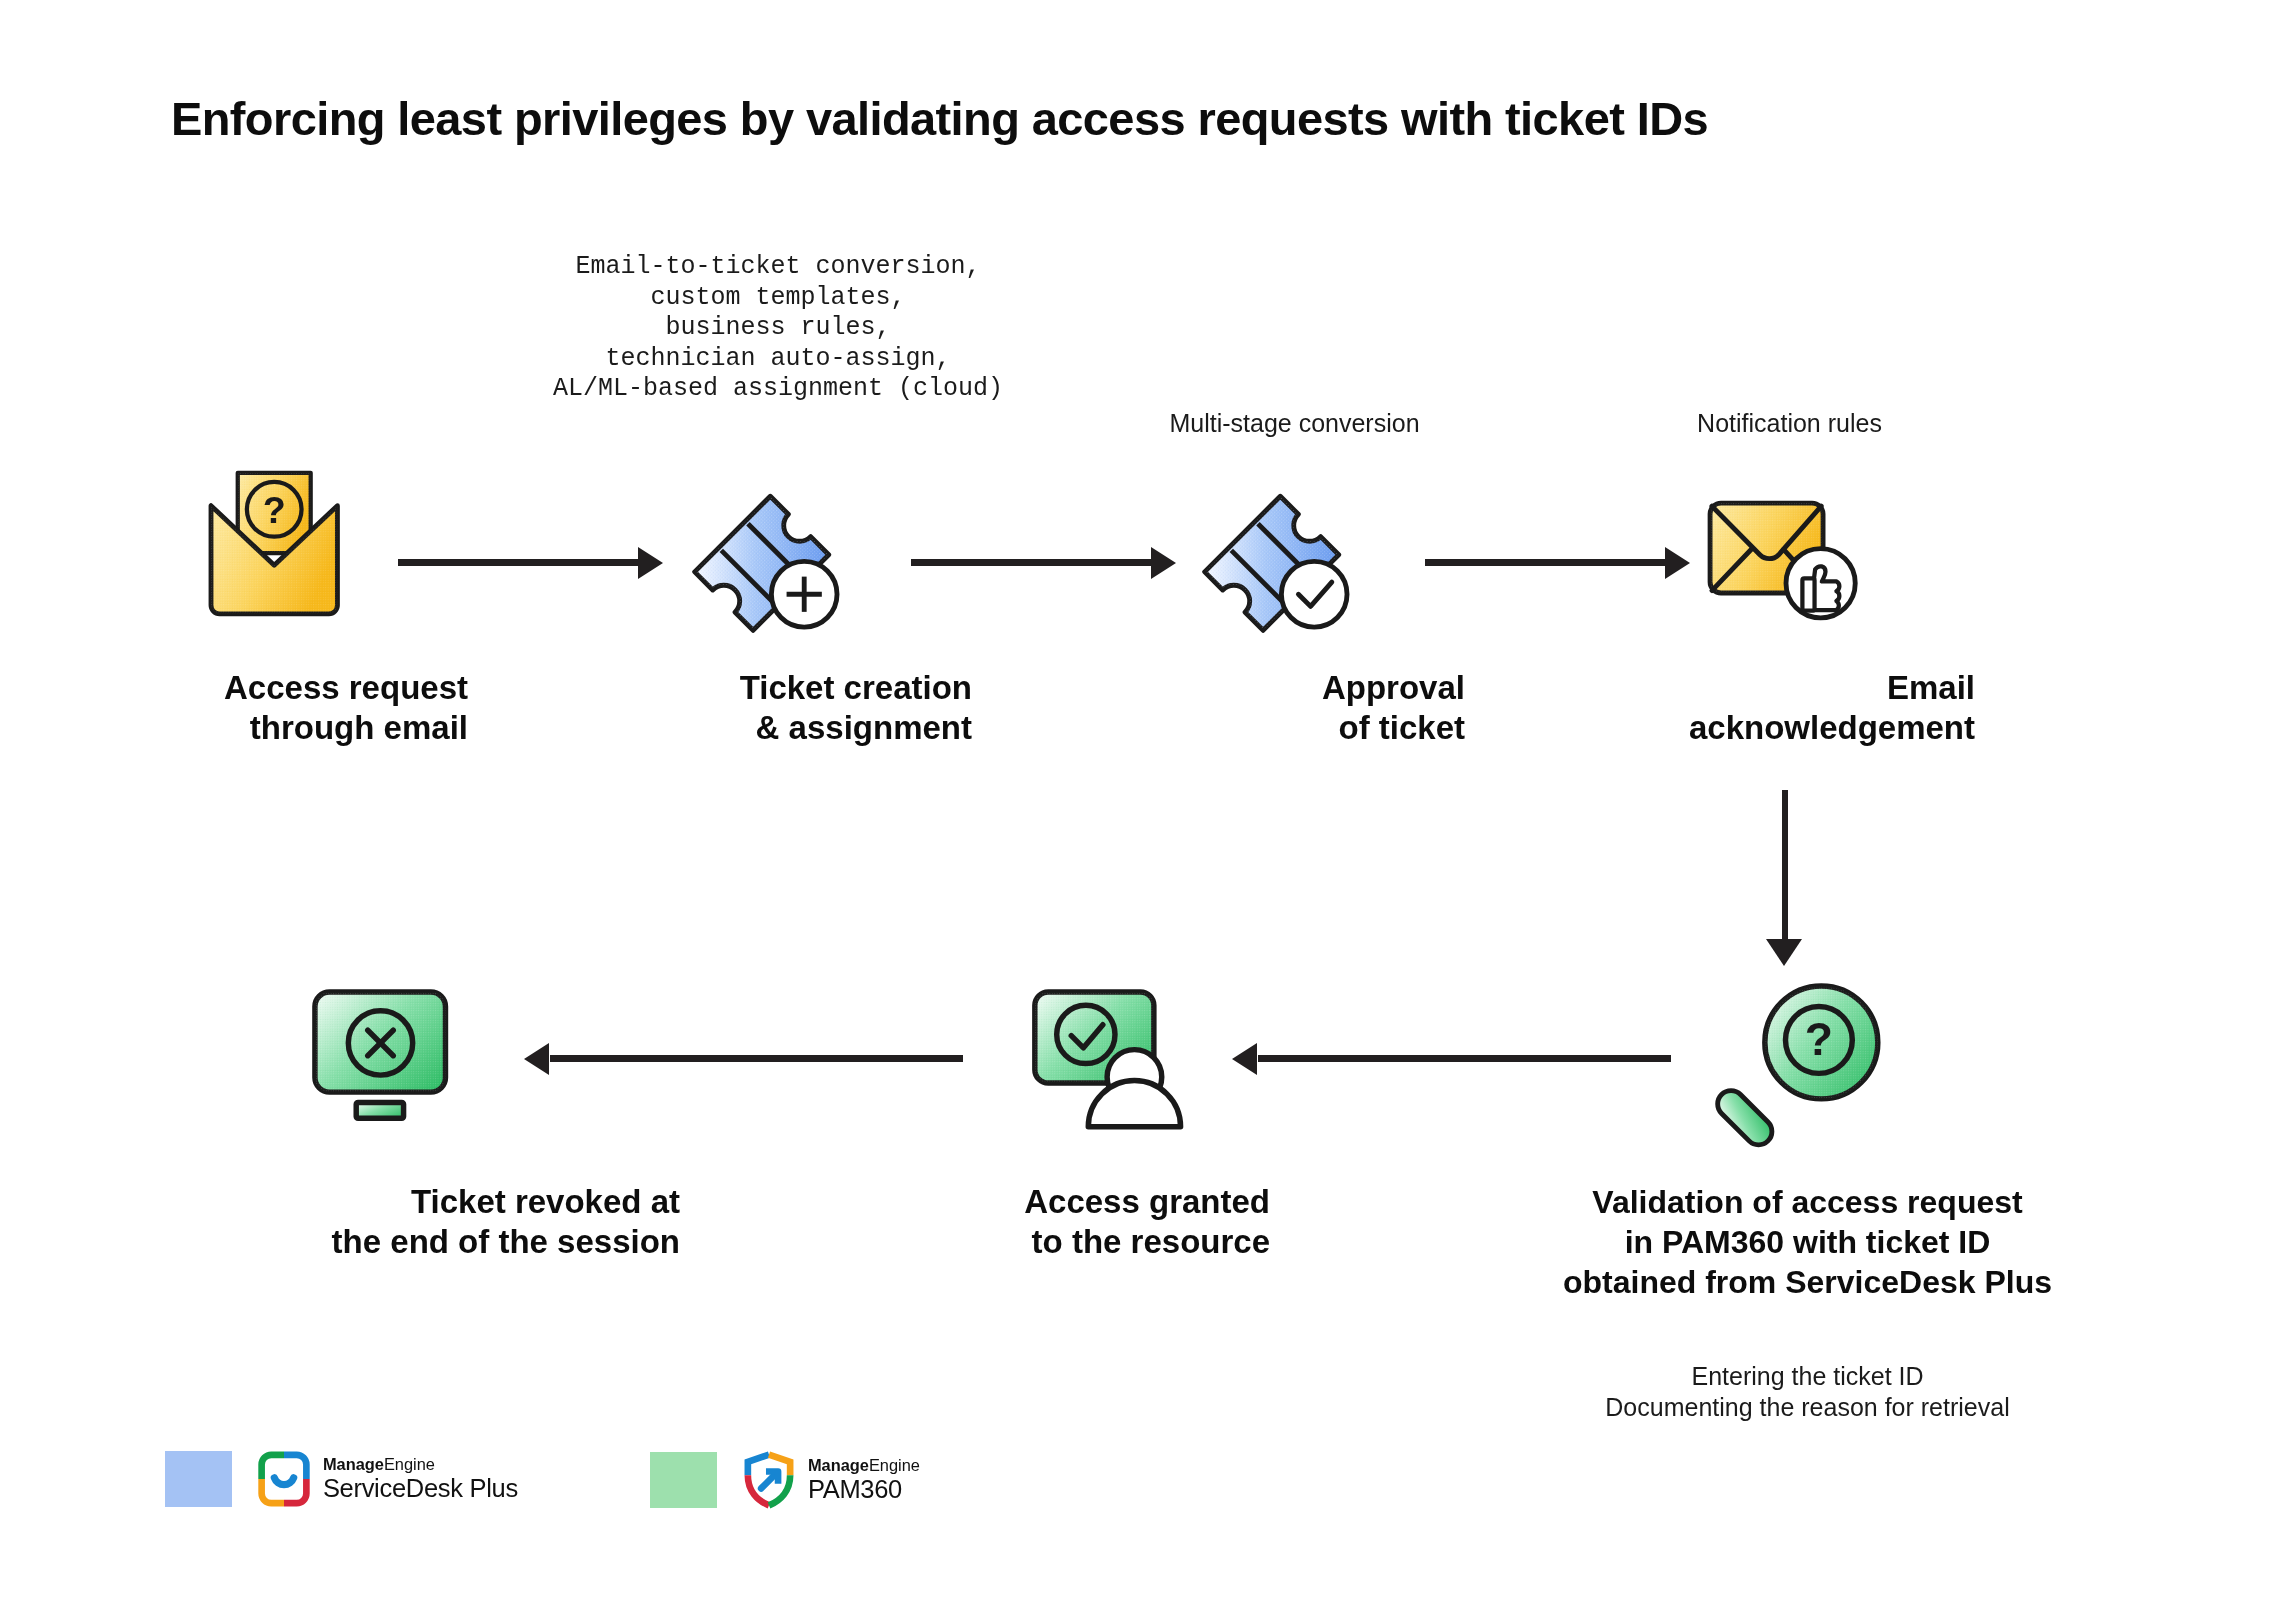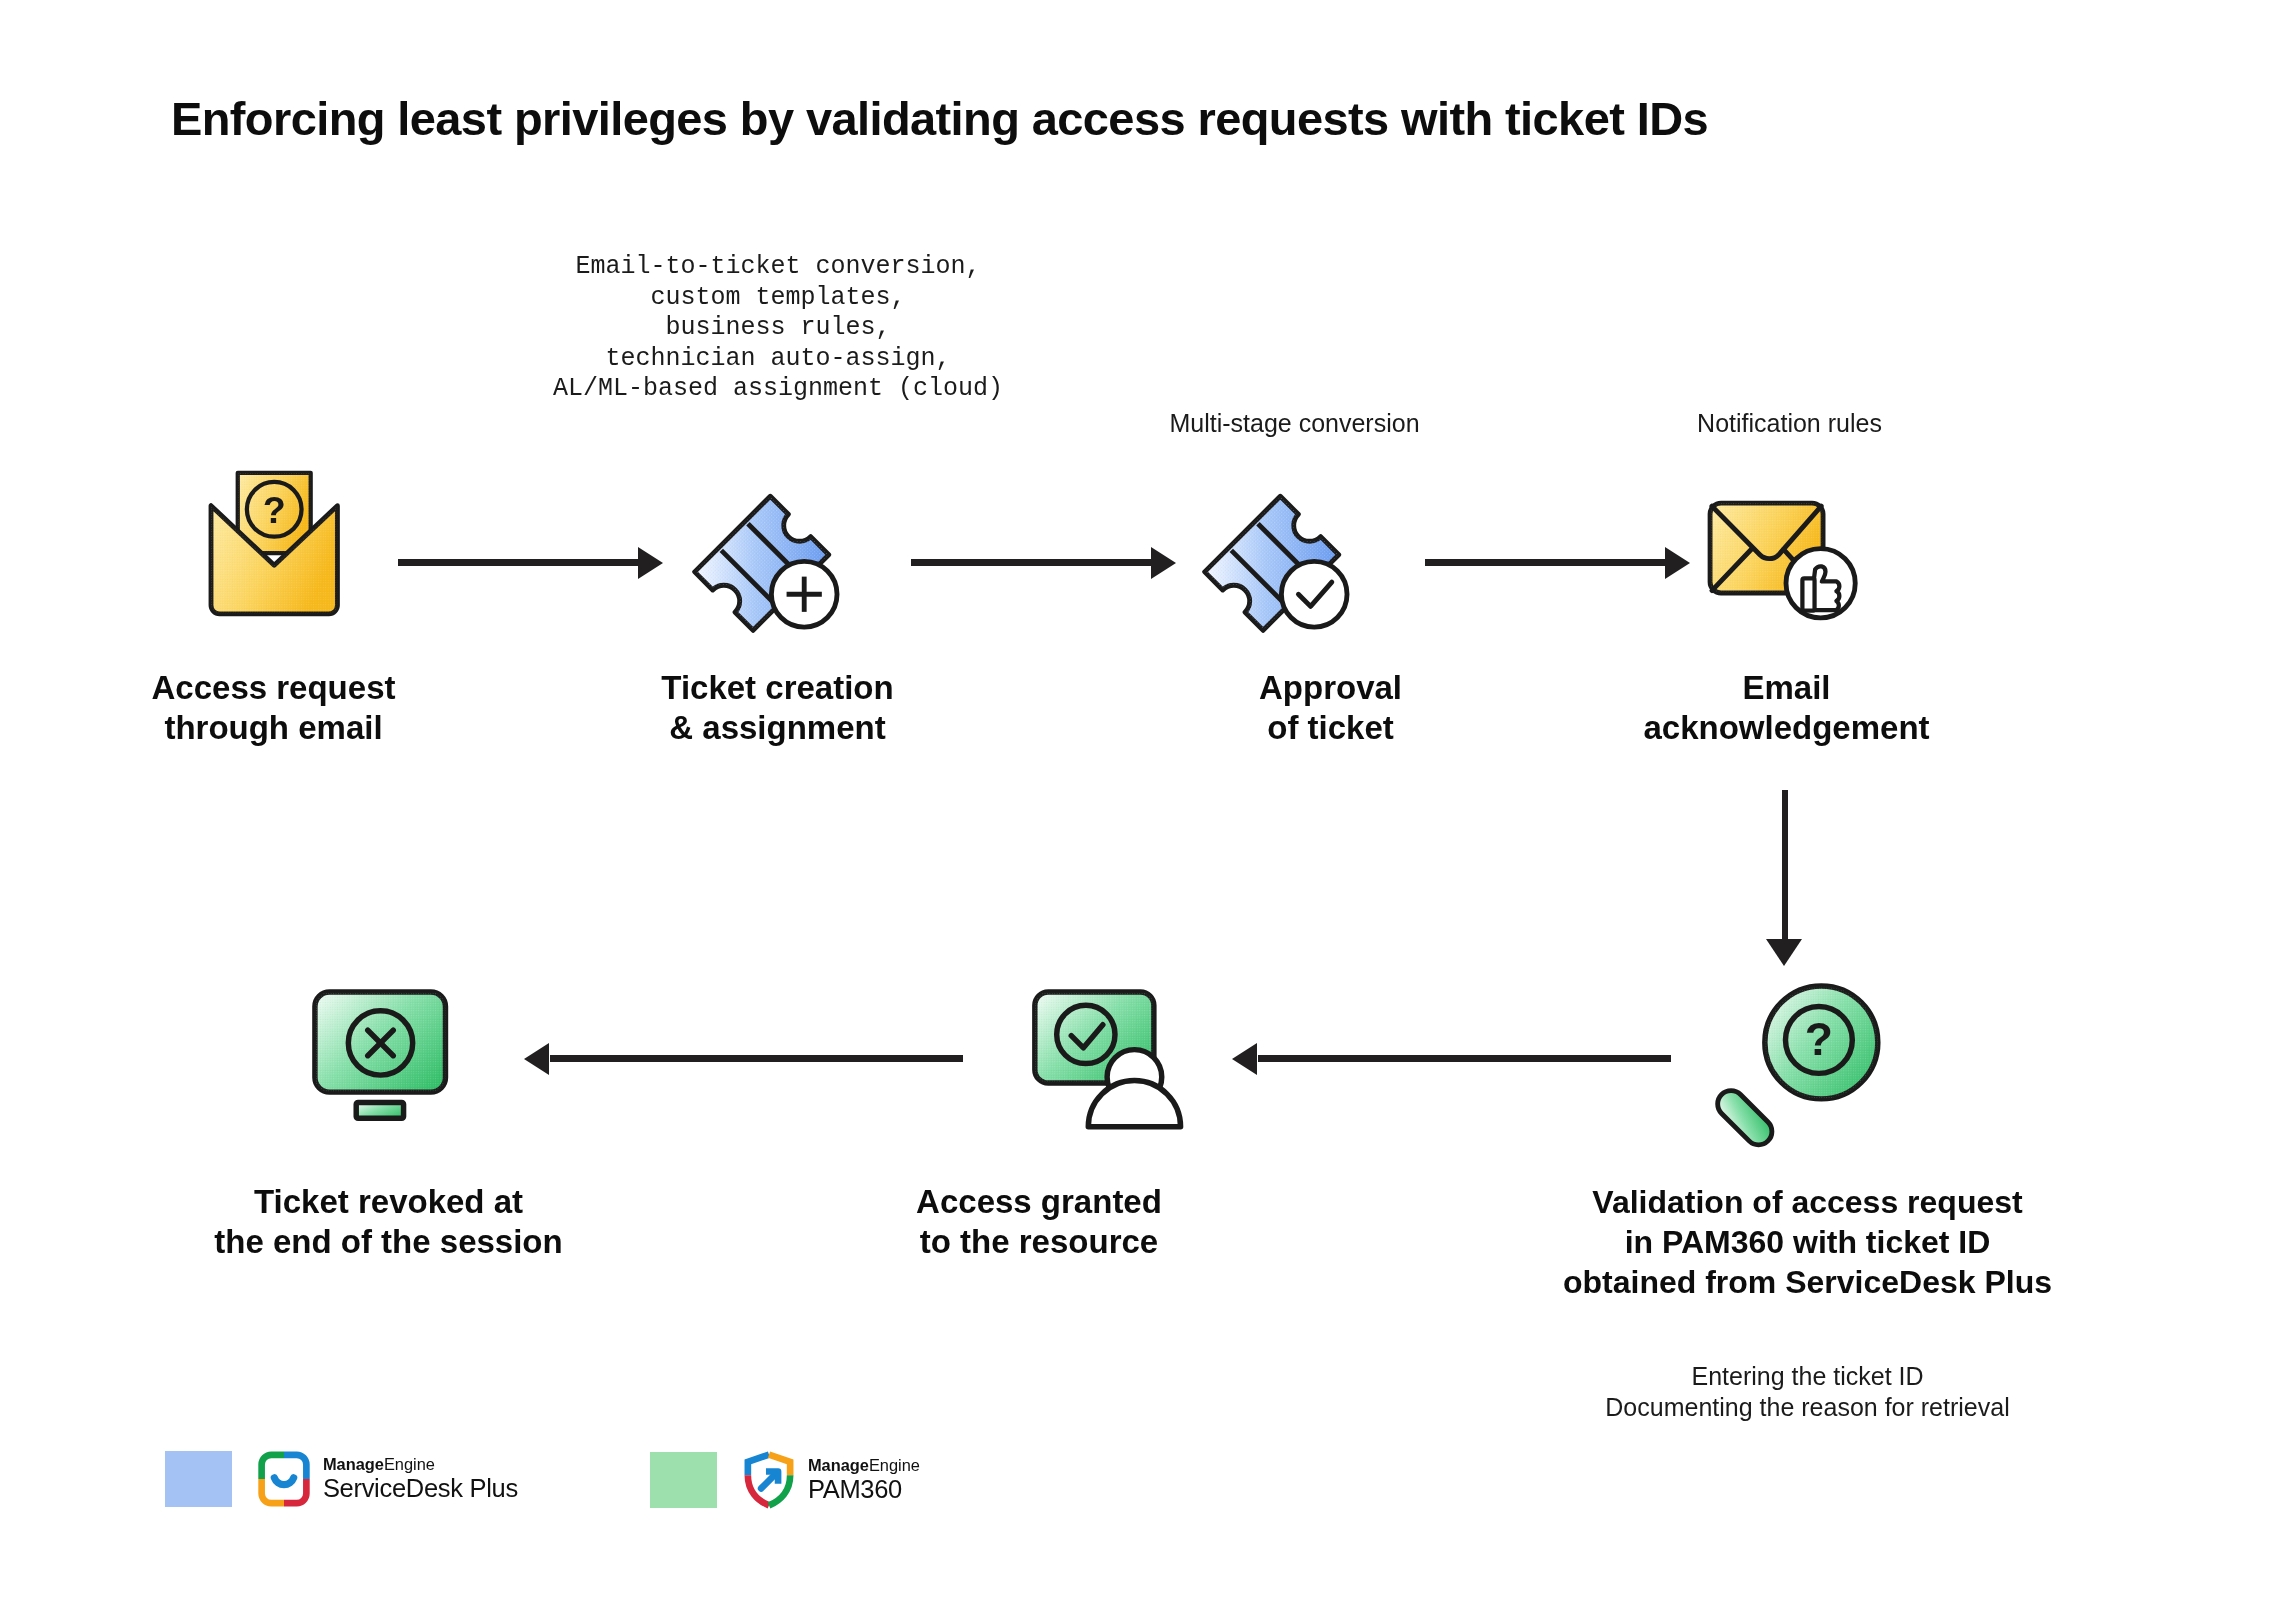--- a/index.html
+++ b/index.html
@@ -17,21 +17,21 @@
     font-size:47px;font-weight:700;letter-spacing:-0.6px;color:#0d0d0d;
   }
 
   
   .annot{
     font-size:25px;line-height:1.22;color:#1b1b1b;text-align:center;font-weight:400;
   }
 
   
   .step-label{
-    font-size:33px;line-height:1.22;font-weight:700;color:#0d0d0d;text-align:center;
+    font-size:33px;line-height:1.22;font-weight:700;color:#0d0d0d;text-align:right;
   }
   .step-label-sm{
     font-size:32px;line-height:1.25;font-weight:700;color:#0d0d0d;text-align:center;
   }
 
   
   .arrow-h{height:7.3px;background:#221f20;position:absolute;}
   .arrow-head-r{
     position:absolute;width:0;height:0;
     border-top:16px solid transparent;border-bottom:16px solid transparent;
@@ -169,21 +169,21 @@
     <rect x="162" y="152" width="20" height="53" rx="3" fill="#ffffff" stroke="#1a1a1a" stroke-width="7"></rect>
   </svg>
 </div>
 
 <div class="abs step-label" style="top:668px;left:79px;width:389px;white-space:pre-line;">Access request
 through email</div>
 
 <div class="abs step-label" style="top:668px;left:583px;width:389px;white-space:pre-line;">Ticket creation
 &amp; assignment</div>
 
-<div class="abs step-label" style="top:668px;left:1148px;width:365px;white-space:pre-line;">Approval
+<div class="abs step-label" style="top:668px;left:1100px;width:365px;white-space:pre-line;">Approval
 of ticket</div>
 
 <div class="abs step-label" style="top:668px;left:1598px;width:377px;white-space:pre-line;">Email
 acknowledgement</div>
 
 <div class="abs">
   <div class="arrow-v" style="top:790px;left:1782px;height:160px;"></div>
   <div class="arrow-head-d" style="top:939px;left:1766px;"></div>
 </div>
 

